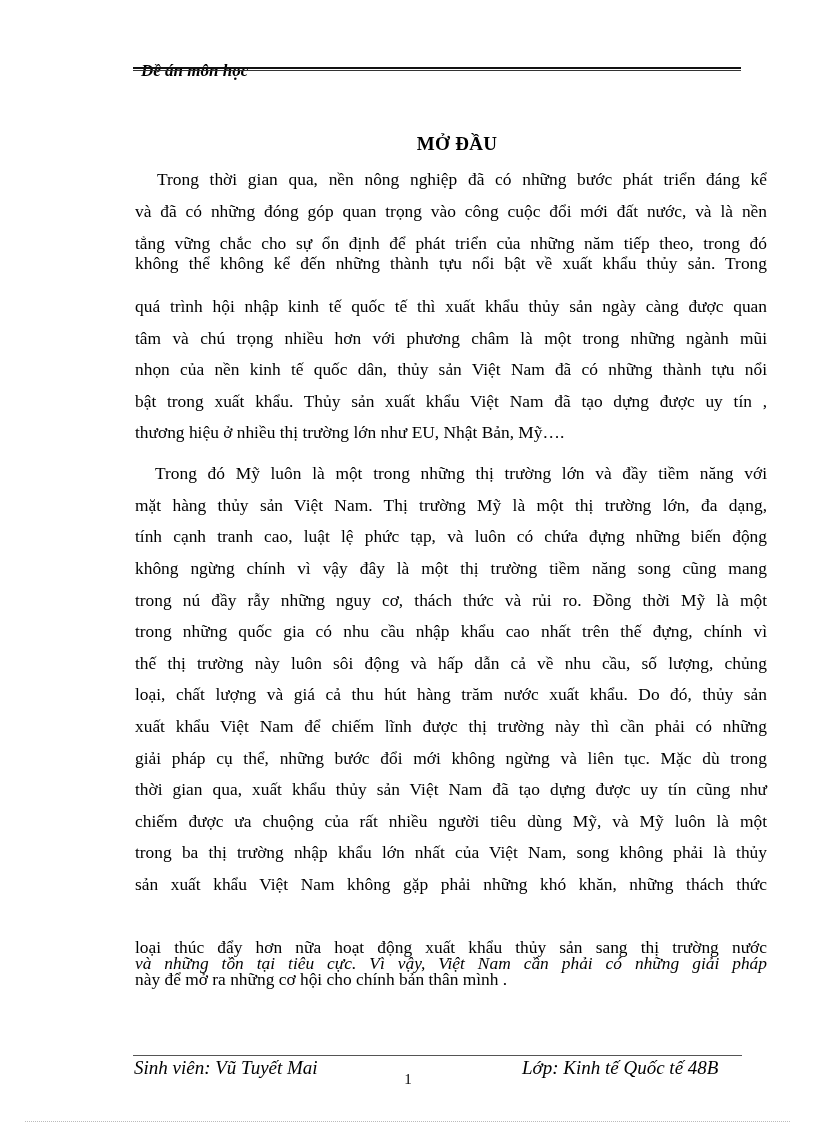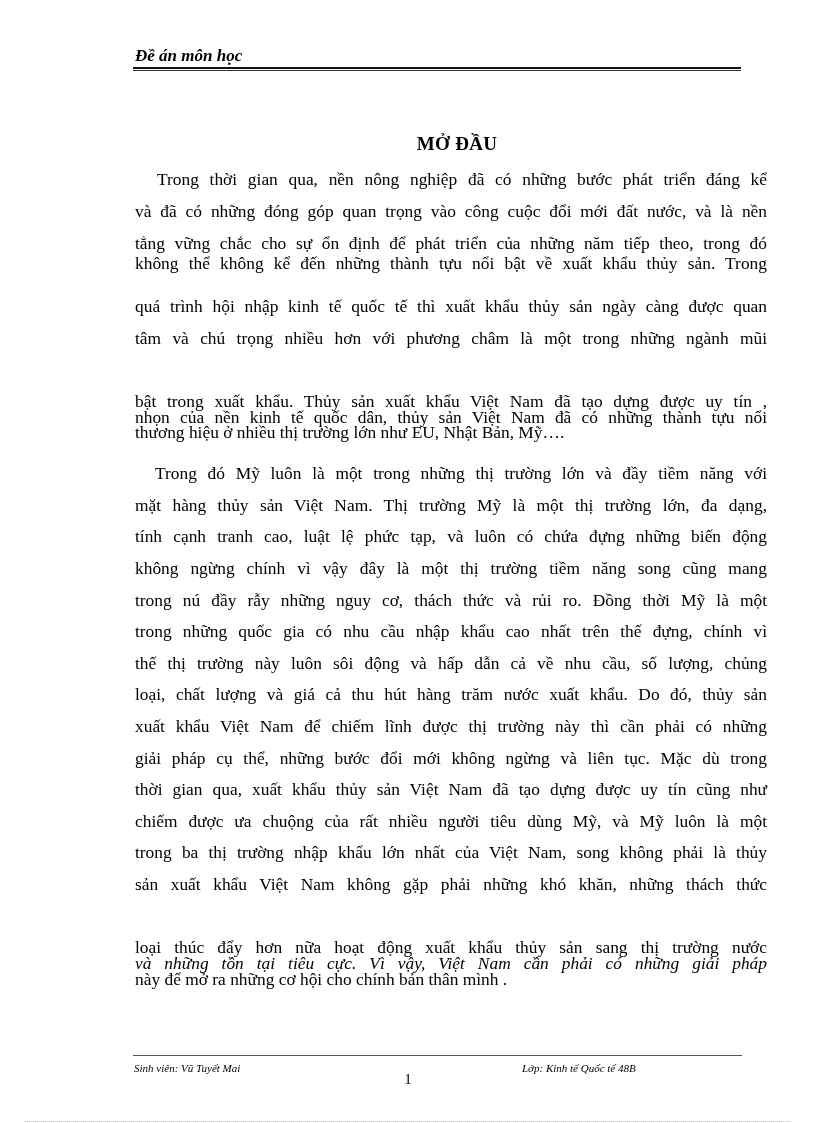--- a/index.html
+++ b/index.html
@@ -25,21 +25,21 @@
     .page-header .left,
     .page-header .right {
       position: absolute;
       top: 0;
       font-style: italic;
       font-weight: bold;
       font-size: 17px;
       line-height: 24px;
       white-space: nowrap;
     }
-    .page-header .left { left: 2px; }
+    .page-header .left { left: 8px; margin-top: 15px; }
     .page-header .right { right: 0; }
     .header-rule {
       position: absolute;
       left: 133px;
       top: 67px;
       width: 608px;
       height: 1px;
       border-top: 2px solid #111111;
       border-bottom: 1px solid #333333;
       box-sizing: content-box;
@@ -92,21 +92,21 @@
       left: 133px;
       top: 1055px;
       width: 609px;
       height: 0;
       border-top: 1px solid #555555;
     }
     .footer-left, .footer-right {
       position: absolute;
       top: 1058px;
       font-style: italic;
-      font-size: 11px;
+      font-size: 19px;
       line-height: 20px;
       white-space: nowrap;
     }
     .footer-left { left: 134px; }
     .footer-right { left: 522px; }
     .page-number {
       position: absolute;
       left: 0;
       width: 816px;
       top: 1069px;
@@ -135,21 +135,21 @@
 
 <div class="body-text" style="top:0;">
 
   <div>
     <div class="line indent" style="top:164px;">Trong thời gian qua, nền nông nghiệp đã có những bước phát triển đáng kể</div>
     <div class="line" style="top:196px;">và đã có những đóng góp quan trọng vào công cuộc đổi mới đất nước, và là nền</div>
     <div class="line" style="top:228px;font-family:Liberation Serif, serif;">tẳng vững chắc cho sự ổn định để phát triển của những năm tiếp theo, trong đó</div>
     <div class="line" style="top:248px;">không thể không kể đến những thành tựu nổi bật về xuất khẩu thủy sản. Trong</div>
     <div class="line" style="top:291px;">quá trình hội nhập kinh tế quốc tế thì xuất khẩu thủy sản ngày càng được quan</div>
     <div class="line" style="top:323px;">tâm và chú trọng nhiều hơn với phương châm là một trong những ngành mũi</div>
-    <div class="line" style="top:354px;margin-top:48px;">nhọn của nền kinh tế quốc dân, thủy sản Việt Nam đã có những thành tựu nổi</div>
+    <div class="line" style="top:354px;">nhọn của nền kinh tế quốc dân, thủy sản Việt Nam đã có những thành tựu nổi</div>
     <div class="line" style="top:386px;">bật trong xuất khẩu. Thủy sản xuất khẩu Việt Nam đã tạo dựng được uy tín ,</div>
     <div class="line last" style="top:417px;">thương hiệu ở nhiều thị trường lớn như EU, Nhật Bản, Mỹ….</div>
   </div>
 
   <div>
     <div class="line indent2" style="top:458px;">Trong đó Mỹ luôn là một trong những thị trường lớn và đầy tiềm năng với</div>
     <div class="line" style="top:490px;">mặt hàng thủy sản Việt Nam. Thị trường Mỹ là một thị trường lớn, đa dạng,</div>
     <div class="line" style="top:521px;">tính cạnh tranh cao, luật lệ phức tạp, và luôn có chứa đựng những biến động</div>
     <div class="line" style="top:553px;">không ngừng chính vì vậy đây là một thị trường tiềm năng song cũng mang</div>
     <div class="line" style="top:585px;">trong nú đầy rẫy những nguy cơ, thách thức và rủi ro. Đồng thời Mỹ là một</div>

